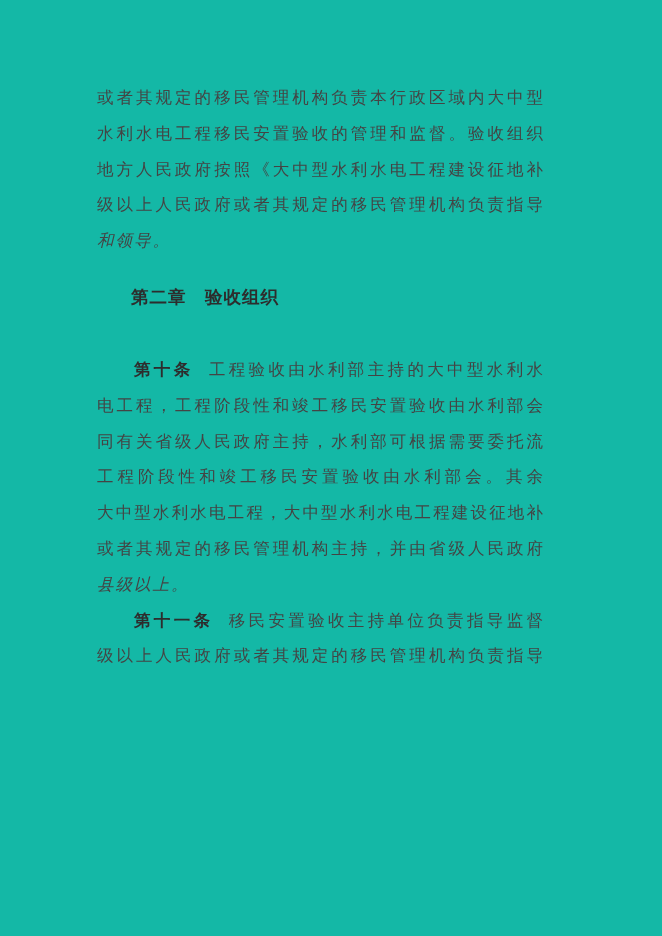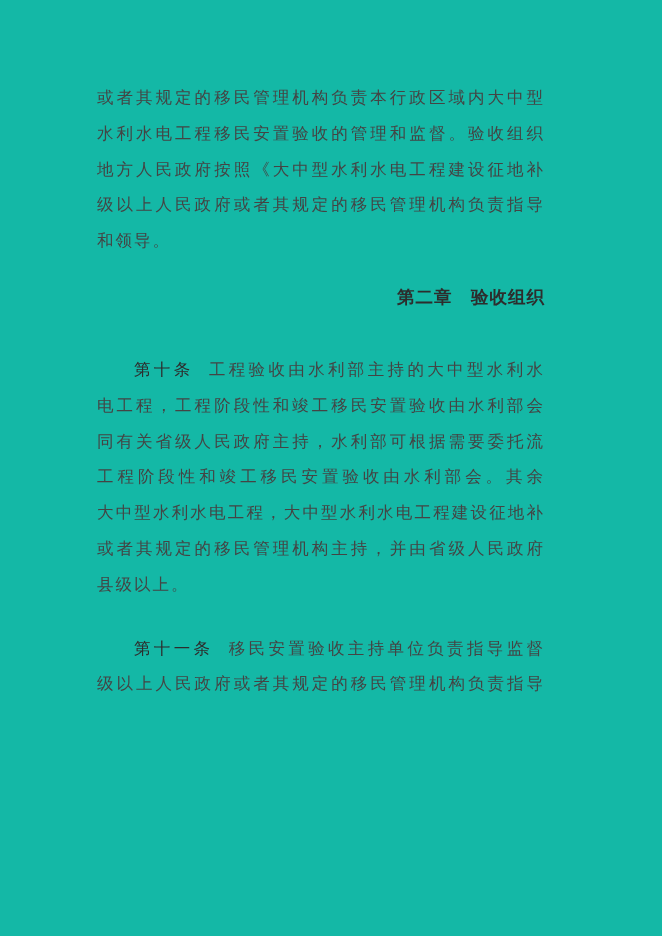--- a/index.html
+++ b/index.html
@@ -30,45 +30,45 @@
     display: block;
     font-size: 16.5px;
     line-height: 35.8px;
     letter-spacing: 2px;
     text-align: justify;
     text-align-last: justify;
     -moz-text-align-last: justify;
   }
   .line.short {
     text-align-last: left;
+    font-style: italic;
     -moz-text-align-last: left;
   }
   .line.first {
     padding-left: 37px;
   }
   .article-label {
-    font-weight: normal;
+    font-weight: bold;
     color: #2d2d2d;
   }
   .label-gap {
     display: inline-block;
     width: 14px;
   }
   .heading {
     margin: 20px 0 37px 0;
     padding-left: 34px;
     font-size: 17.5px;
     line-height: 36px;
     font-weight: bold;
     letter-spacing: 1px;
-    text-align: right;
+    text-align: left;
     color: #2d2d2d;
   }
   .para.article-11 {
-    margin-top: 28px;
   }
 </style>
 </head>
 <body>
 
 <div class="page">
   <main class="text-column">
 
     <section class="para">
       <div class="line">或者其规定的移民管理机构负责本行政区域内大中型</div>

